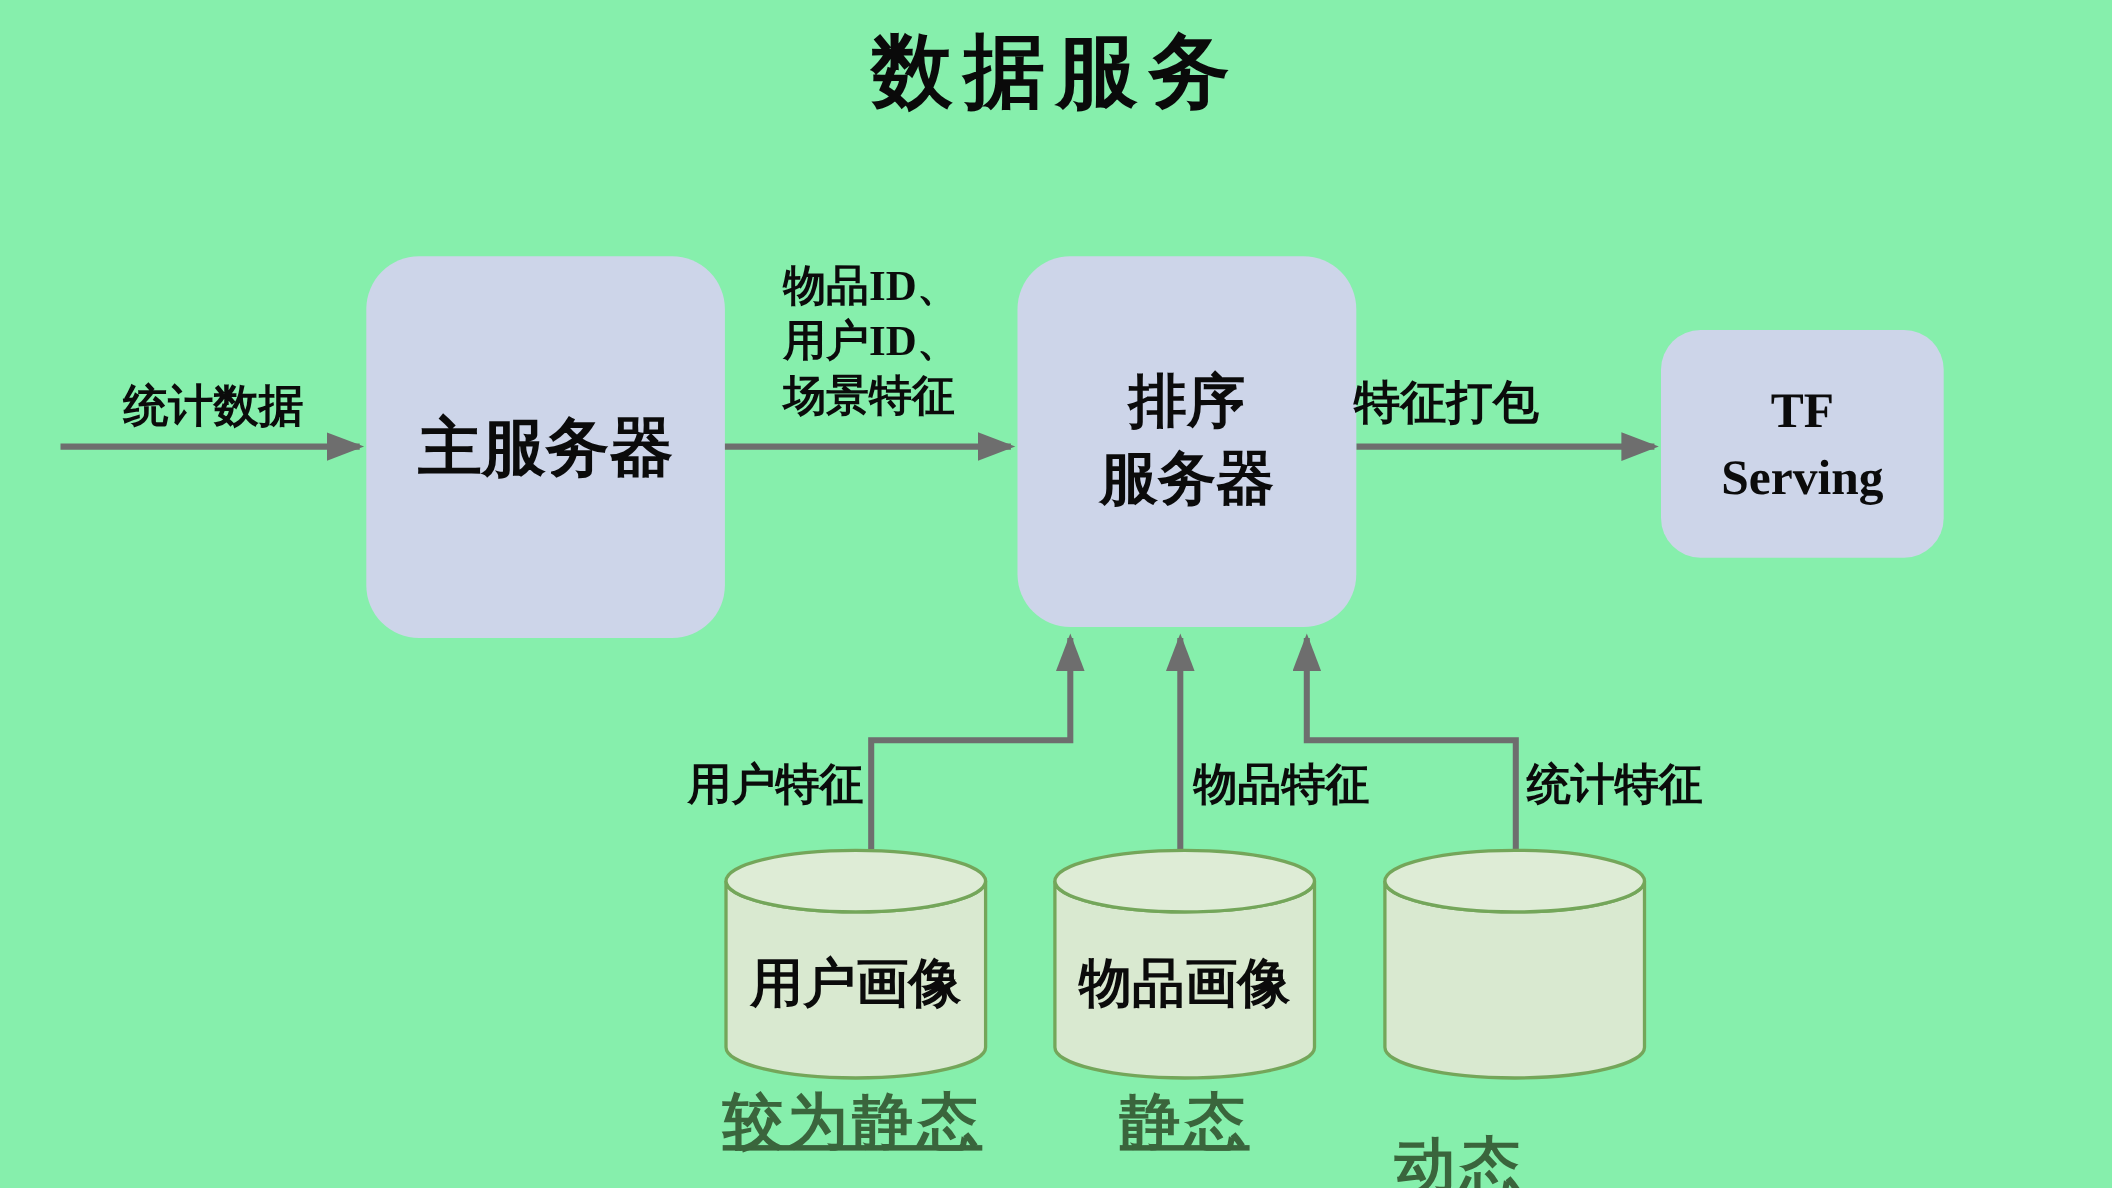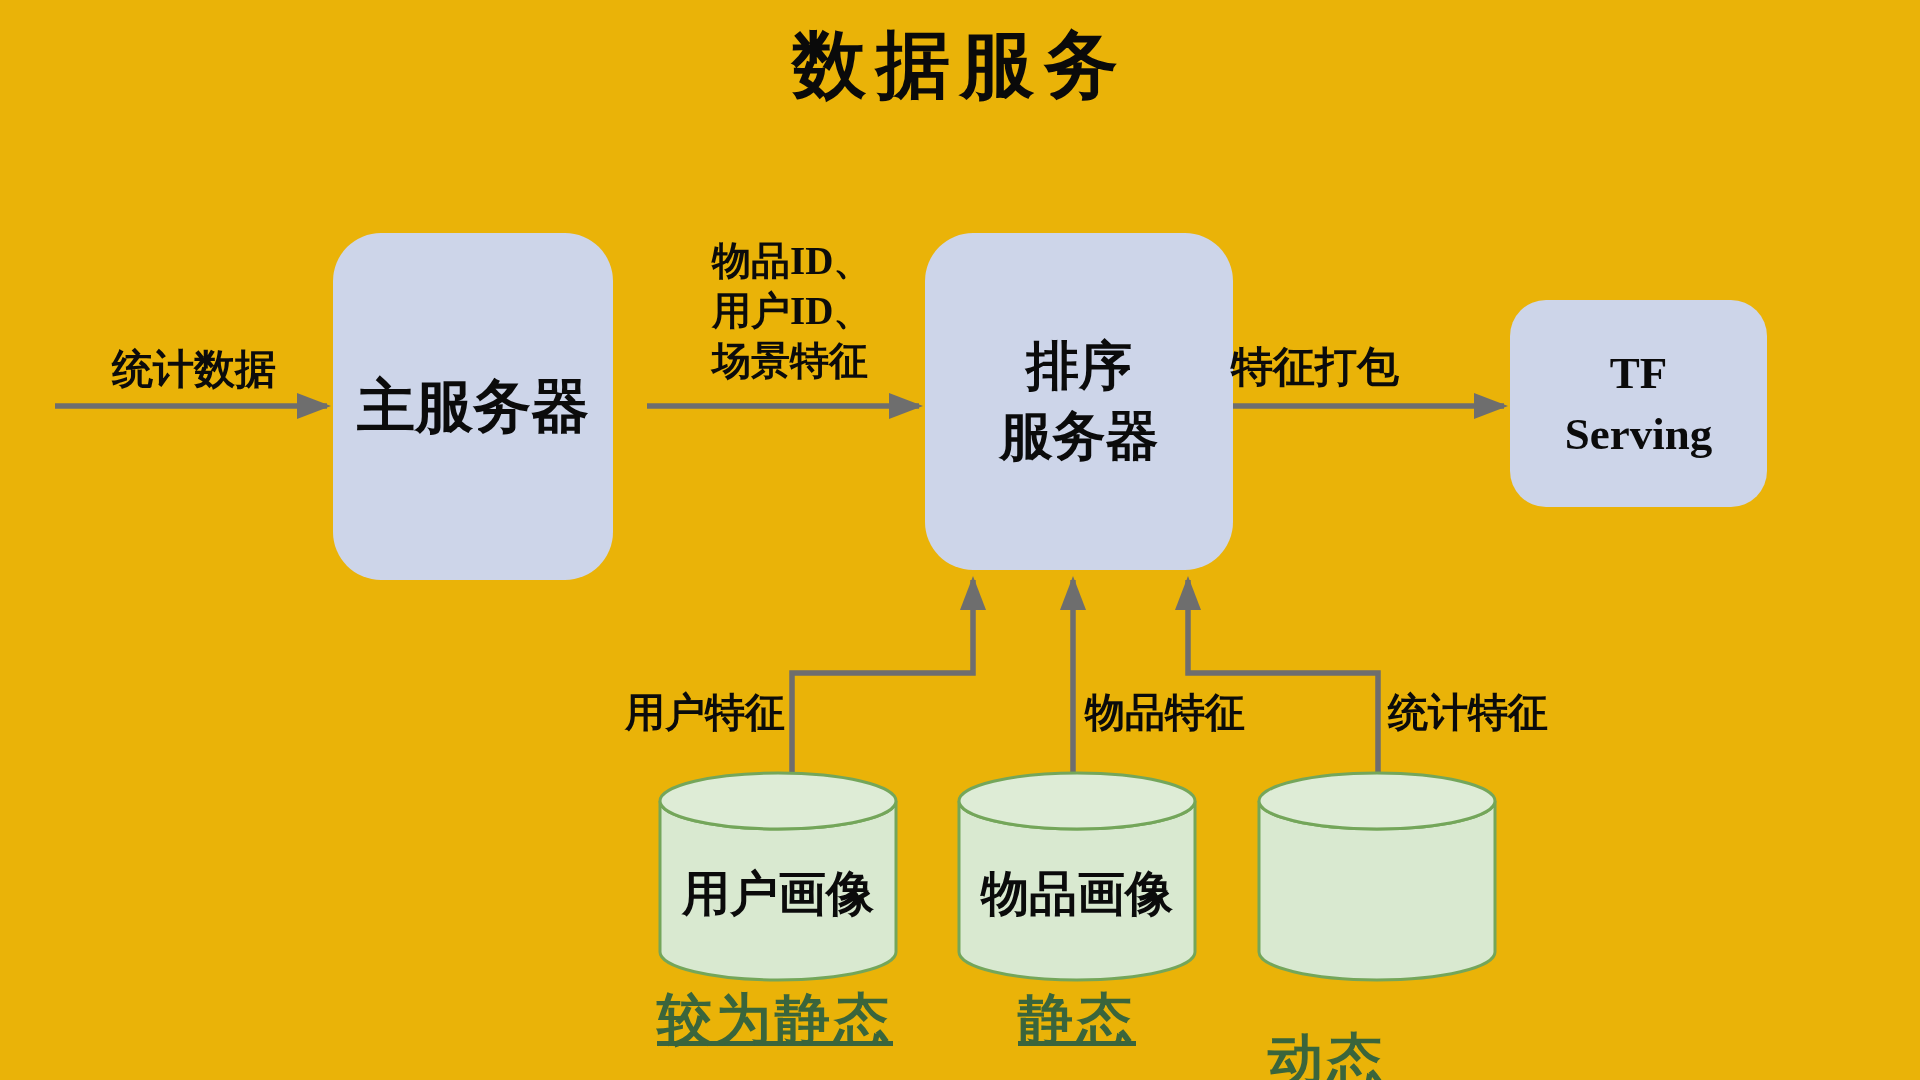--- a/index.html
+++ b/index.html
@@ -1,30 +1,30 @@
 <!DOCTYPE html>
 <html><head>
 <meta charset="utf-8">
 <style>
   html,body{margin:0;padding:0;background:#f7f5f2;}
   .stage{
-    position:relative;width:1920px;height:1080px;background:#eab308;overflow:hidden;
+    position:relative;width:1920px;height:1080px;background:#86efac;overflow:hidden;
     font-family:"Liberation Serif","DejaVu Serif",serif;color:#0c0c0c;
   }
   .layer{position:absolute;left:0;top:0;width:1920px;height:1080px;}
   .title{
     position:absolute;left:0;top:16px;width:1920px;text-align:center;
     font-size:74px;font-weight:bold;letter-spacing:10px;color:#0a0a0a;
   }
   .node{
     position:absolute;display:flex;align-items:center;justify-content:center;
     background:#cdd5e9;border-radius:48px;text-align:center;
     font-weight:bold;color:#0b0b0b;white-space:pre-line;
   }
-  .node-main{left:333px;top:233px;width:280px;height:347px;font-size:58px;}
+  .node-main{left:333px;top:233px;width:326px;height:347px;font-size:58px;}
   .node-rank{left:925px;top:233px;width:308px;height:337px;font-size:53px;line-height:1.32;}
   .node-tf{left:1510px;top:300px;width:257px;height:207px;border-radius:36px;font-size:45px;line-height:1.35;font-weight:600;}
   .edge-label{
     position:absolute;font-weight:bold;color:#0b0b0b;font-size:40px;line-height:1.25;
   }
   .lbl-user-request{left:54px;top:344px;width:280px;text-align:center;font-size:41px;}
   .lbl-ids{left:712px;top:236px;text-align:left;white-space:pre-line;font-size:39px;line-height:50px;}
   .lbl-pack{left:1231px;top:341px;width:280px;text-align:left;font-size:42px;}
   .lbl-user-feat{left:625px;top:688px;width:160px;text-align:left;}
   .lbl-item-feat{left:1085px;top:688px;width:160px;text-align:center;}

